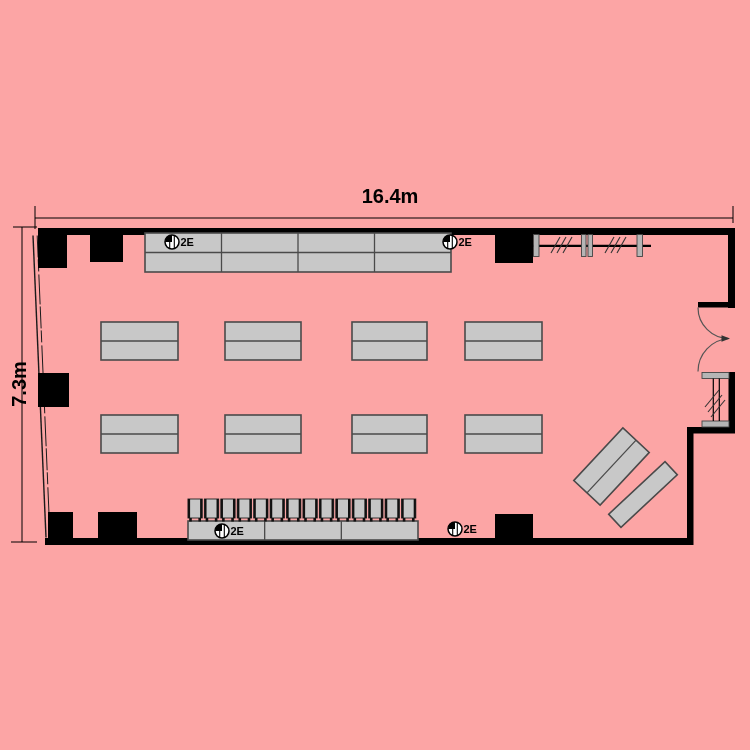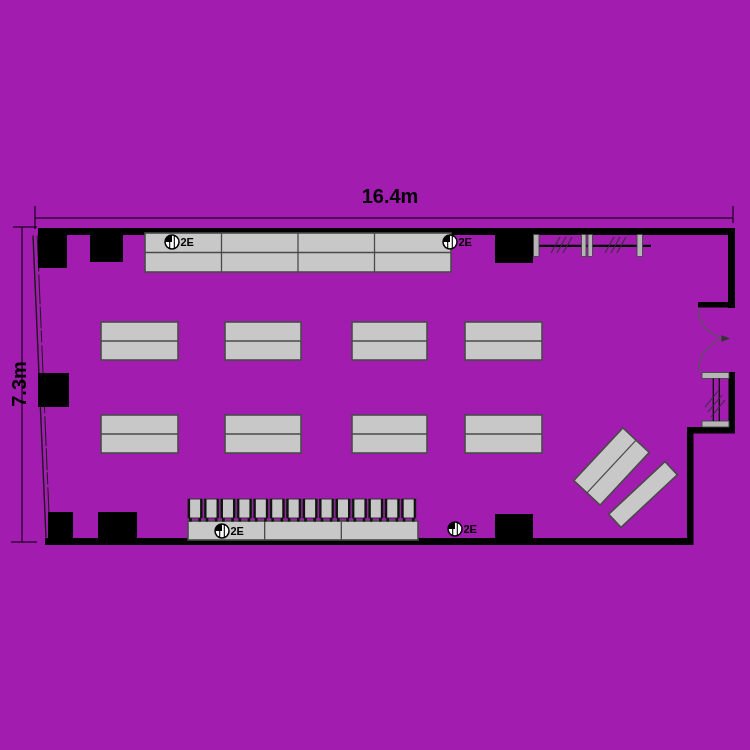--- a/index.html
+++ b/index.html
@@ -1,16 +1,16 @@
 <!DOCTYPE html>
 <html><head>
 <meta charset="utf-8">
 <style>
   html,body{margin:0;padding:0;background:#ffffff;}
-  .canvas{position:relative;width:750px;height:750px;background:#a21caf;overflow:hidden;
+  .canvas{position:relative;width:750px;height:750px;background:#fca5a5;overflow:hidden;
           font-family:"Liberation Sans", sans-serif;}
   svg{position:absolute;left:0;top:0;}
   .dim-label{font:bold 20px "Liberation Sans", sans-serif;fill:#000;}
   .ext-label{font:bold 11px "Liberation Sans", sans-serif;fill:#000;}
 </style>
 </head>
 <body>
 
 <div class="canvas">
 <svg id="plan-svg" width="750" height="750" viewBox="0 0 750 750">

